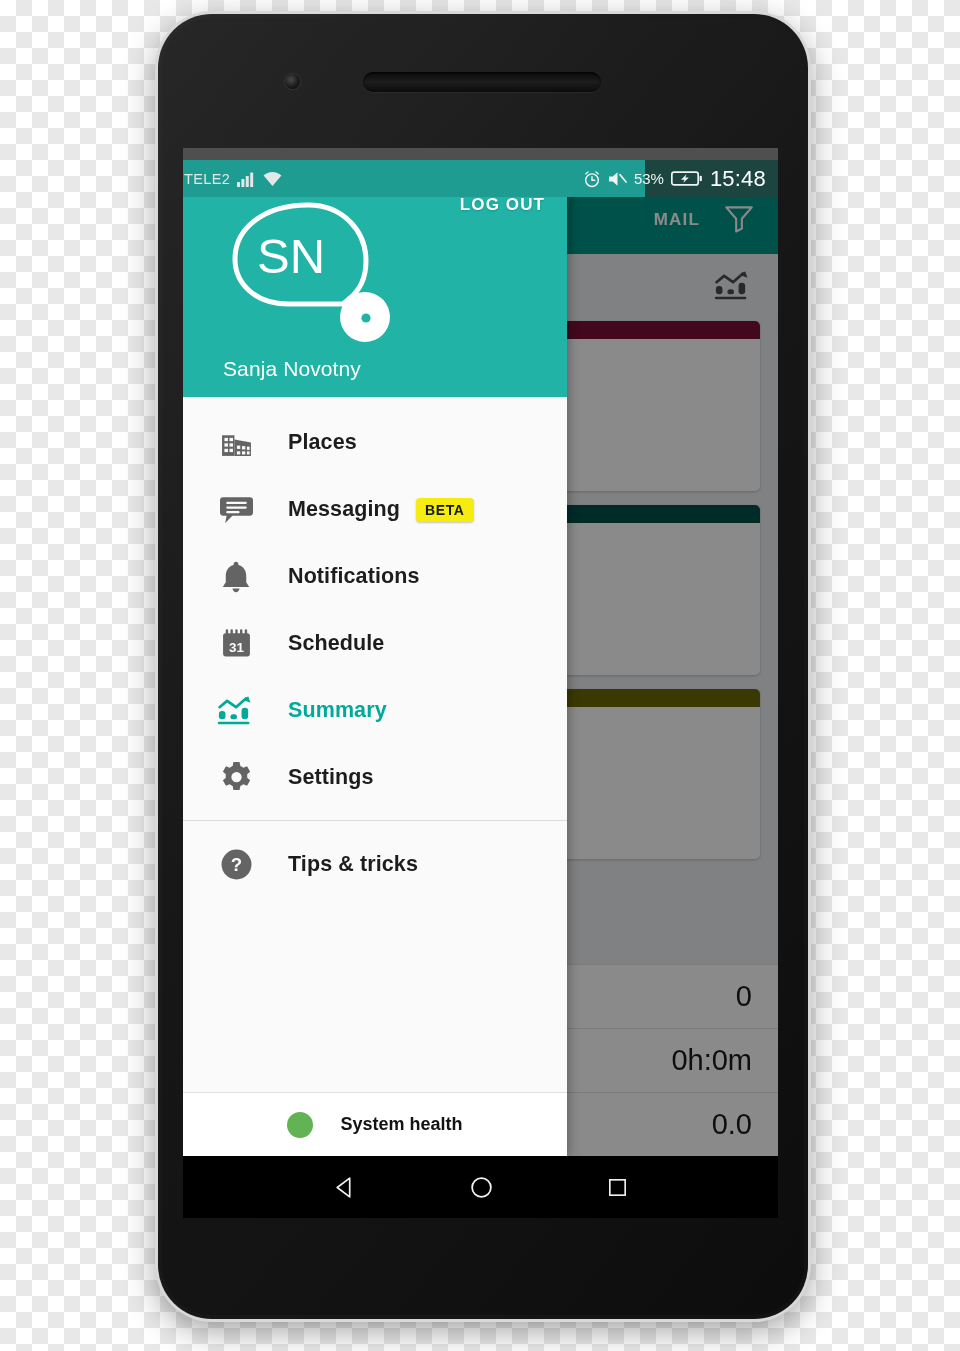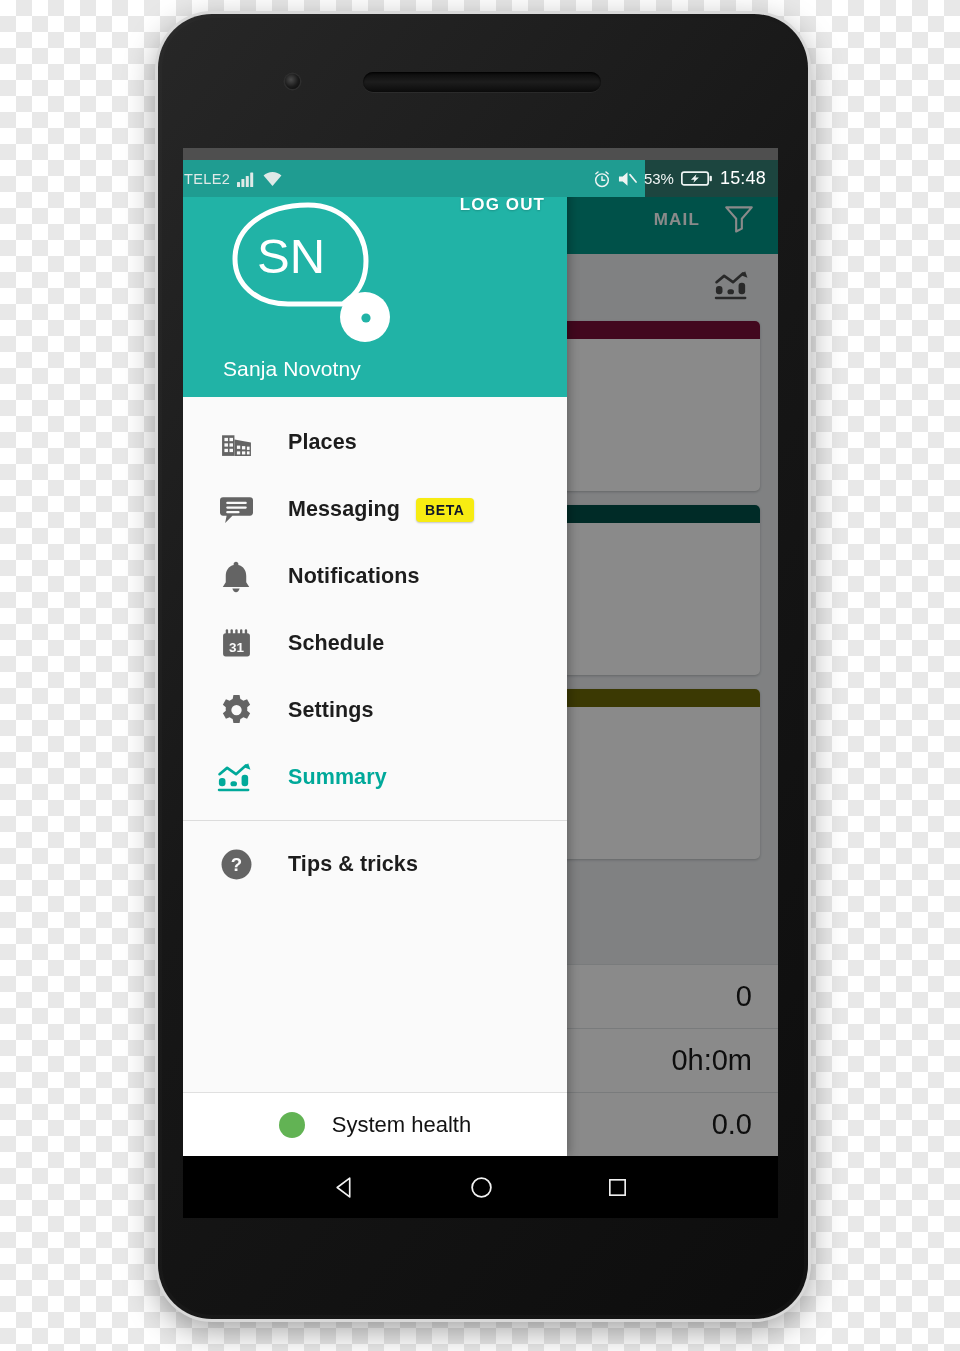--- a/index.html
+++ b/index.html
@@ -114,21 +114,21 @@
   }
   #status-bar-bg-dark {
     position: absolute;
     left: 462px; top: 0; right: 0; height: 37px;
     background: #1c453f;
     z-index: -1;
   }
   .sb-left { display: flex; align-items: center; gap: 7px; }
   .sb-right { display: flex; align-items: center; gap: 7px; }
   .sb-carrier { font-size: 14.5px; letter-spacing: 0.4px; color: #dfe9e7; }
-  .sb-time { font-size: 18px; color: #ffffff; letter-spacing: 0.2px; }
+  .sb-time { font-size: 22px; color: #ffffff; letter-spacing: 0.2px; }
   .sb-pct { font-size: 15px; color: #f0f5f4; }
   .sb-ico { display: inline-flex; align-items: center; }
 
   
   #bg-app {
     position: absolute;
     left: 0; top: 37px;
     width: 100%;
     height: 971px;
     background: #ffffff;
@@ -303,22 +303,22 @@
     gap: 16px;
     cursor: pointer;
   }
   #system-health-dot {
     width: 26px;
     height: 26px;
     border-radius: 50%;
     background: #62b354;
   }
   #system-health-label {
-    font-size: 22px;
-    font-weight: normal;
+    font-size: 18px;
+    font-weight: bold;
     color: #131313;
     margin-left: 11px;
   }
 
   
   #navbar {
     position: absolute;
     left: 25px;
     top: 1142px;
     width: 595px;
@@ -473,47 +473,47 @@
               <rect x="13.8" y="0.8" width="2.3" height="5.2" rx="1.1"></rect>
               <rect x="18.4" y="0.8" width="2.3" height="5.2" rx="1.1"></rect>
               <rect x="23" y="0.8" width="2.3" height="5.2" rx="1.1"></rect>
               <text x="15" y="22.4" font-family="'Liberation Sans', sans-serif" font-size="13" font-weight="bold" fill="#fafafa" text-anchor="middle">31</text>
             </svg>
           </span>
           <span class="menu-label">Schedule</span>
         </div>
 
 
+        <div class="menu-item active">
+          <span class="menu-icon">
+            <svg width="38" height="34" viewBox="0 0 30 26" fill="currentColor">
+              <path d="M2 10 L8 5 L15 10 L23 3" stroke="currentColor" stroke-width="2.1" fill="none" stroke-linecap="round" stroke-linejoin="round"></path>
+              <path d="M24.6 1.4 L26.4 6.5 L21.3 4.6 Z"></path>
+              <rect x="1.5" y="13" width="5.2" height="6.6" rx="2.4"></rect>
+              <rect x="10.6" y="15.6" width="5.2" height="4" rx="2"></rect>
+              <rect x="19.4" y="10.4" width="5.2" height="9.2" rx="2.4"></rect>
+              <rect x="0.6" y="21.5" width="25" height="1.9" rx="0.9"></rect>
+            </svg>
+          </span>
+          <span class="menu-label">Summary</span>
+        </div>
+
         <div class="menu-item">
           <span class="menu-icon">
             <svg width="33" height="33" viewBox="0 0 30 30" fill="currentColor">
               <path d="M12.2 0.9 h5.6 l0.7 3.6 a10.8 10.8 0 0 1 2.7 1.6 l3.4 -1.3 2.8 4.9
                        -2.7 2.4 a11 11 0 0 1 0 3.1 l2.7 2.4 -2.8 4.9 -3.4 -1.3
                        a10.8 10.8 0 0 1 -2.7 1.6 l-0.7 3.6 h-5.6 l-0.7 -3.6
                        a10.8 10.8 0 0 1 -2.7 -1.6 l-3.4 1.3 -2.8 -4.9 2.7 -2.4
                        a11 11 0 0 1 0 -3.1 l-2.7 -2.4 2.8 -4.9 3.4 1.3
                        a10.8 10.8 0 0 1 2.7 -1.6 Z"></path>
               <circle cx="15" cy="14.6" r="4.7" fill="#fafafa"></circle>
             </svg>
           </span>
           <span class="menu-label">Settings</span>
-        </div>
-
-        <div class="menu-item active">
-          <span class="menu-icon">
-            <svg width="38" height="34" viewBox="0 0 30 26" fill="currentColor">
-              <path d="M2 10 L8 5 L15 10 L23 3" stroke="currentColor" stroke-width="2.1" fill="none" stroke-linecap="round" stroke-linejoin="round"></path>
-              <path d="M24.6 1.4 L26.4 6.5 L21.3 4.6 Z"></path>
-              <rect x="1.5" y="13" width="5.2" height="6.6" rx="2.4"></rect>
-              <rect x="10.6" y="15.6" width="5.2" height="4" rx="2"></rect>
-              <rect x="19.4" y="10.4" width="5.2" height="9.2" rx="2.4"></rect>
-              <rect x="0.6" y="21.5" width="25" height="1.9" rx="0.9"></rect>
-            </svg>
-          </span>
-          <span class="menu-label">Summary</span>
         </div>
 
         <div id="drawer-divider"></div>
 
         <div id="drawer-secondary">
           <div class="menu-item">
             <span class="menu-icon">
               <svg width="33" height="33" viewBox="0 0 30 30" fill="currentColor">
                 <circle cx="15" cy="15" r="13.6"></circle>
                 <text x="15" y="21.2" font-family="'Liberation Sans', sans-serif" font-size="17" font-weight="bold" fill="#fafafa" text-anchor="middle">?</text>

